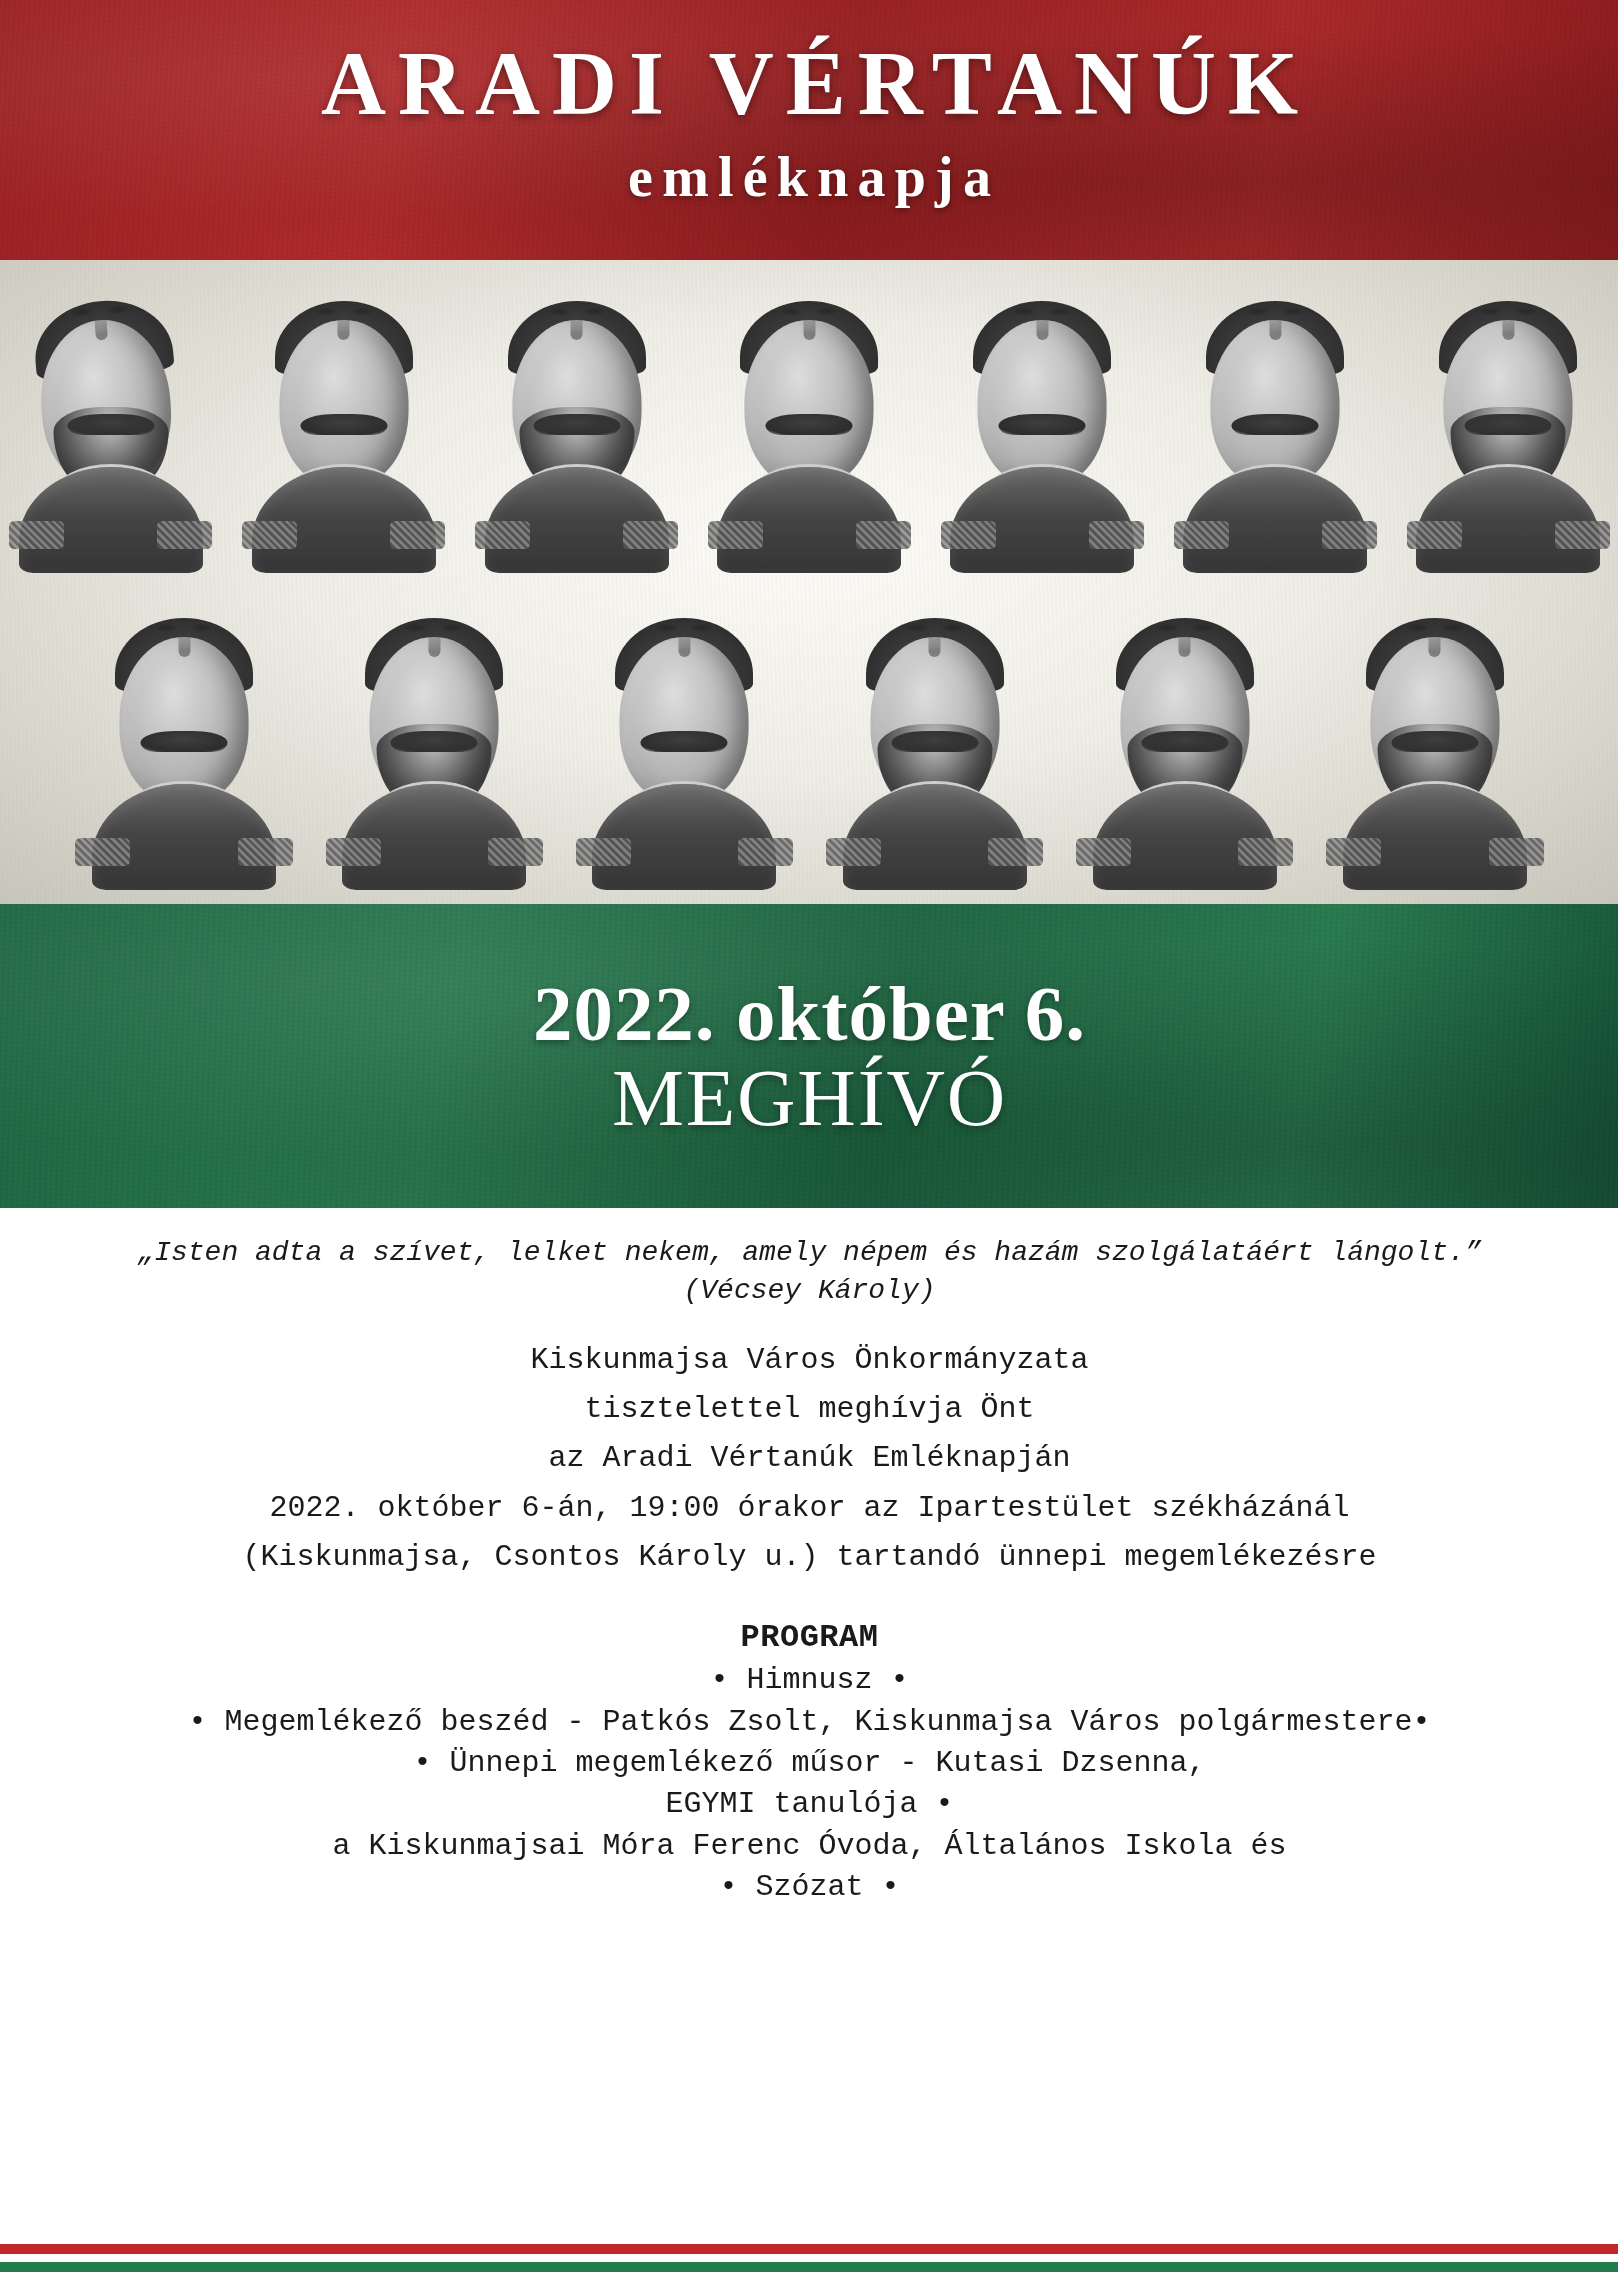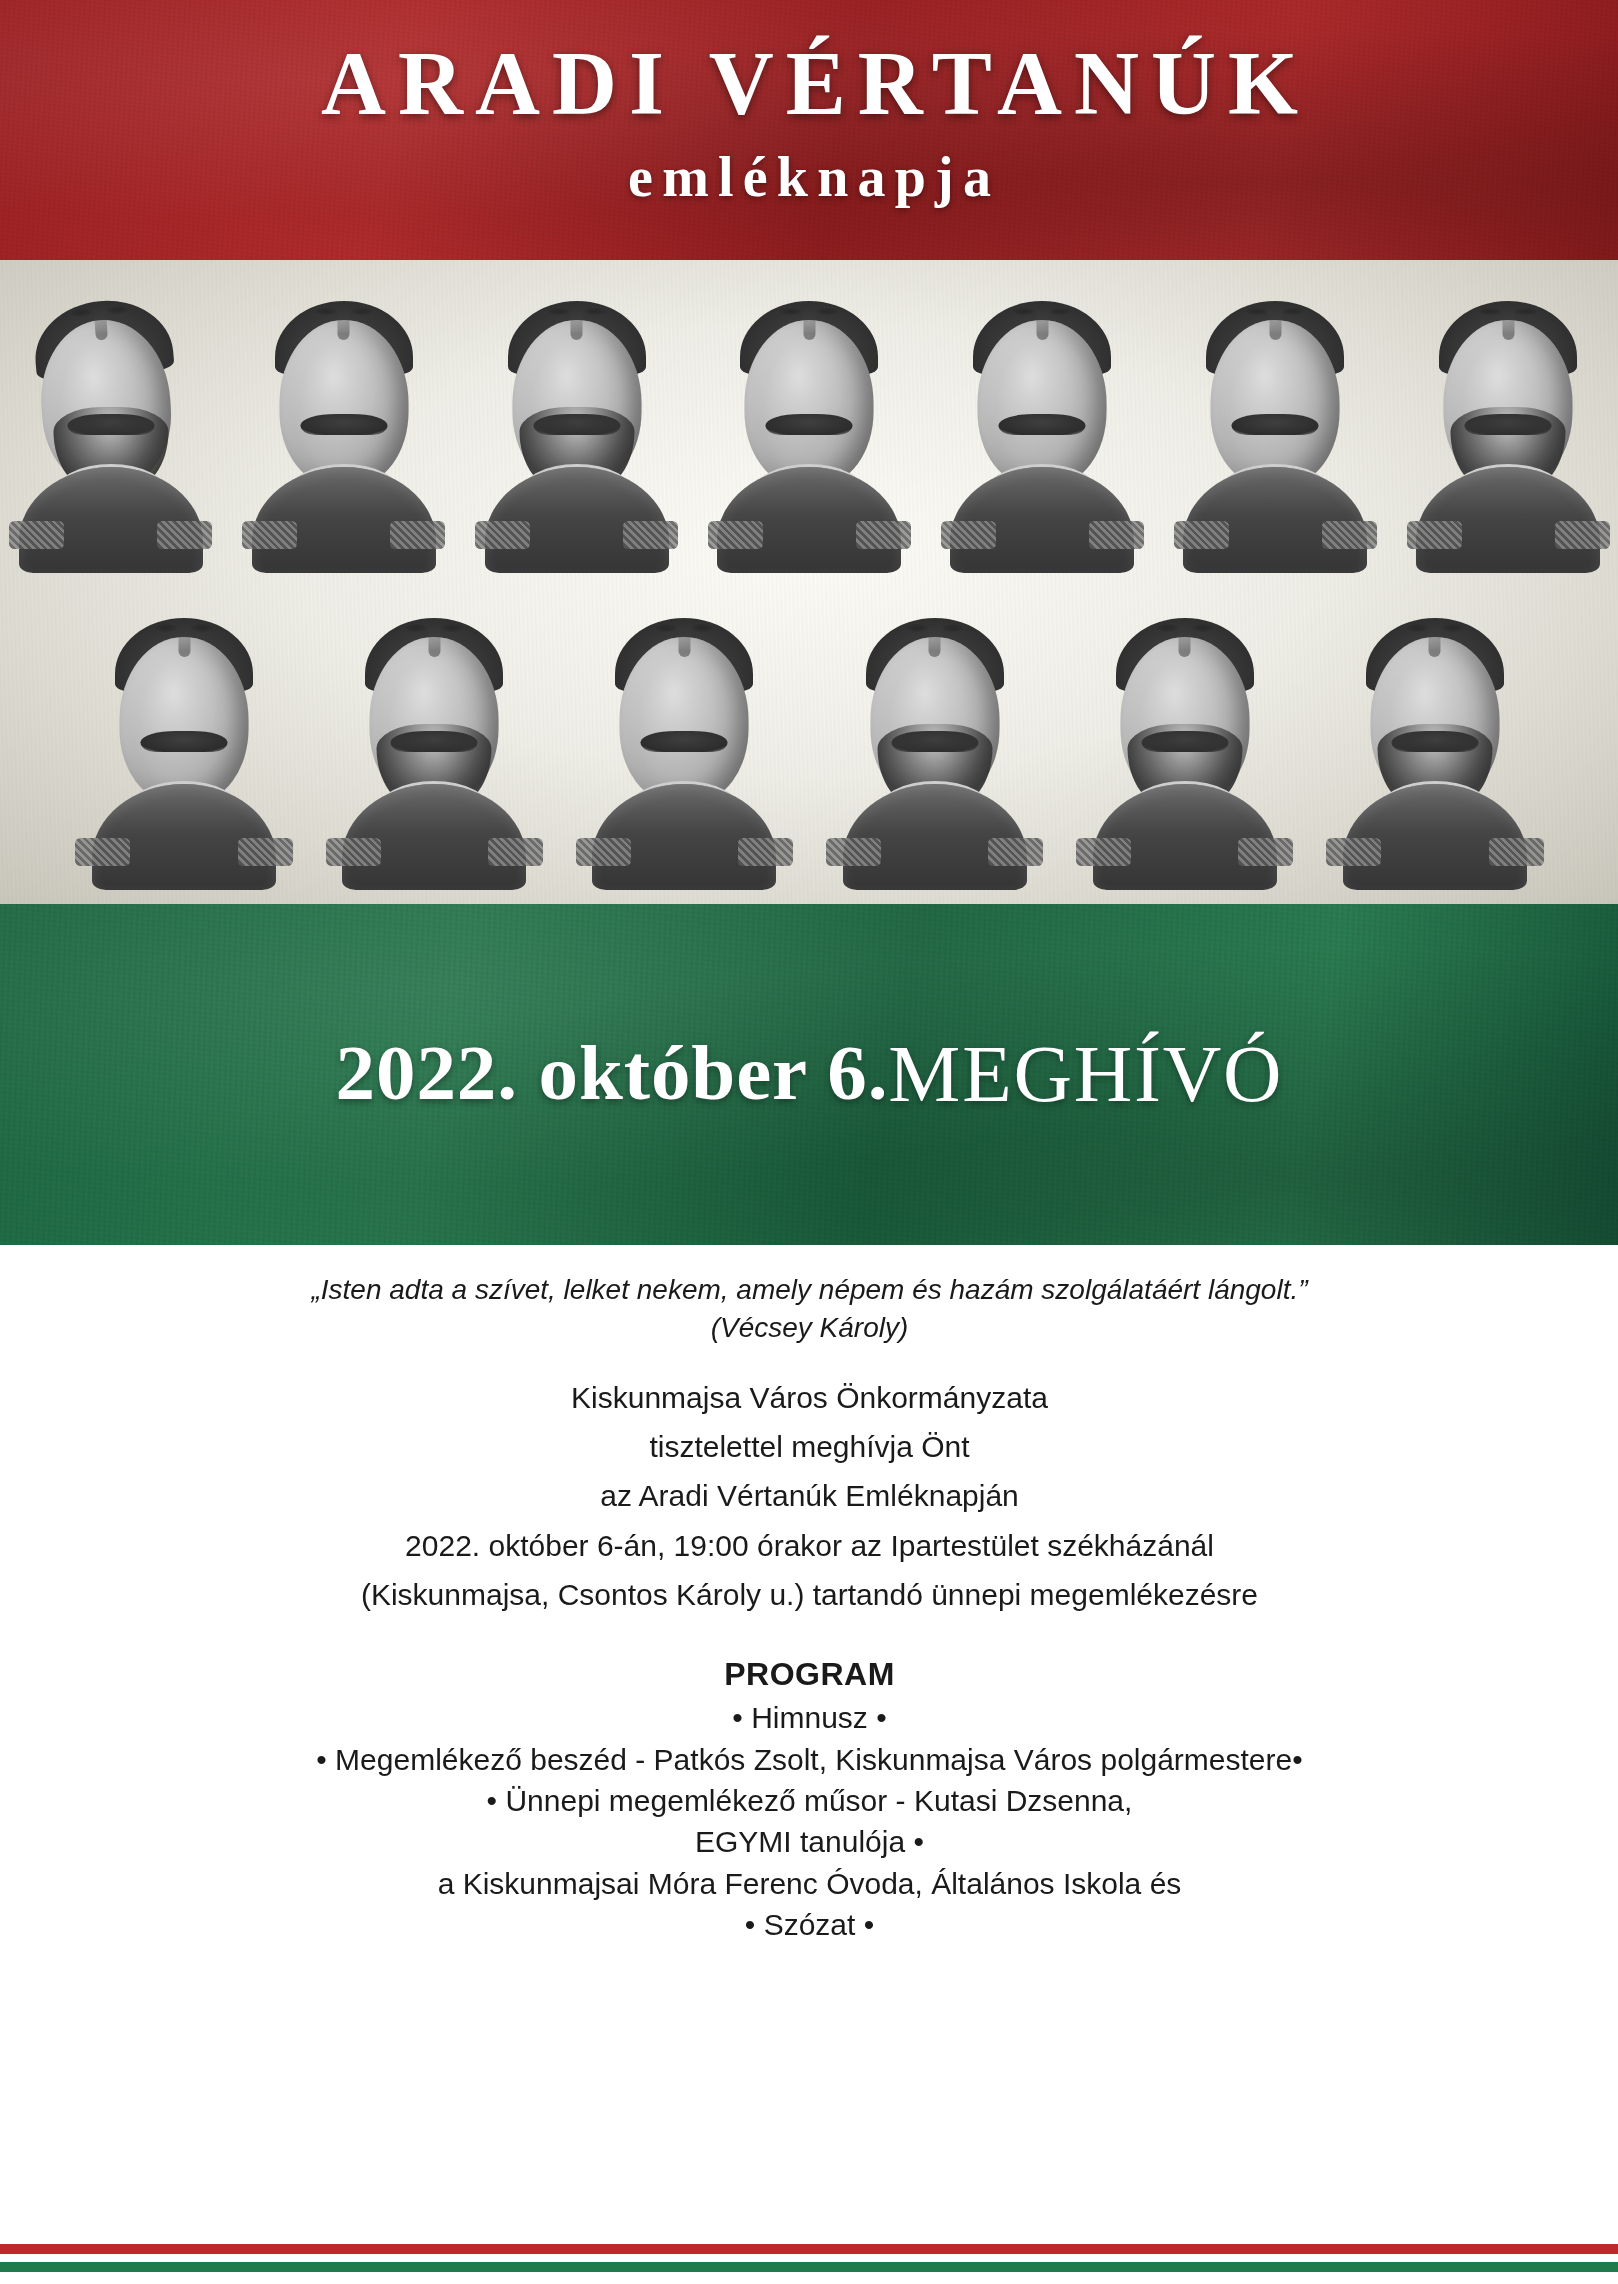--- a/index.html
+++ b/index.html
@@ -201,27 +201,27 @@
   }
   .portrait .epaulet.l { left: 6.4px; }
   .portrait .epaulet.r { right: 6.4px; }
   .portrait.turned .head { transform: translateX(-54%) rotate(-4deg); }
   .portrait.turned .hair { transform: translateX(-56%) rotate(-5deg); }
 
   
   .green-band {
     position: relative;
     width: 100%;
-    height: 341px;
+    height: 304px;
     background:
       radial-gradient(ellipse at 25% 25%, rgba(255,255,255,0.07) 0%, rgba(255,255,255,0) 55%),
       radial-gradient(ellipse at 80% 80%, rgba(0,0,0,0.22) 0%, rgba(0,0,0,0) 60%),
       linear-gradient(100deg, #1f6b45 0%, #2a7a50 28%, #1d6742 55%, #2b7d52 80%, #17593a 100%);
     display: flex;
-    flex-direction: row;
+    flex-direction: column;
     align-items: center;
     justify-content: center;
     overflow: hidden;
   }
   .green-band::after {
     content: "";
     position: absolute;
     inset: 0;
     background:
       repeating-linear-gradient(92deg, rgba(0,0,0,0.07) 0px, rgba(0,0,0,0) 1.8px, rgba(255,255,255,0.03) 3.7px, rgba(0,0,0,0.05) 5.5px),
@@ -256,20 +256,21 @@
     margin: 0;
     text-shadow: 0 2.8px 7.4px rgba(0,0,0,0.35);
   }
 
   
   .content {
     padding: 26px 69px 0 69px;
     box-sizing: border-box;
     text-align: center;
     color: #1a1a1a;
+    font-family: Liberation Mono, monospace;
   }
   .quote {
     font-style: italic;
     font-size: 28px;
     line-height: 1.35;
     margin: 0;
   }
   .quote-author {
     font-style: italic;
     font-size: 28px;

